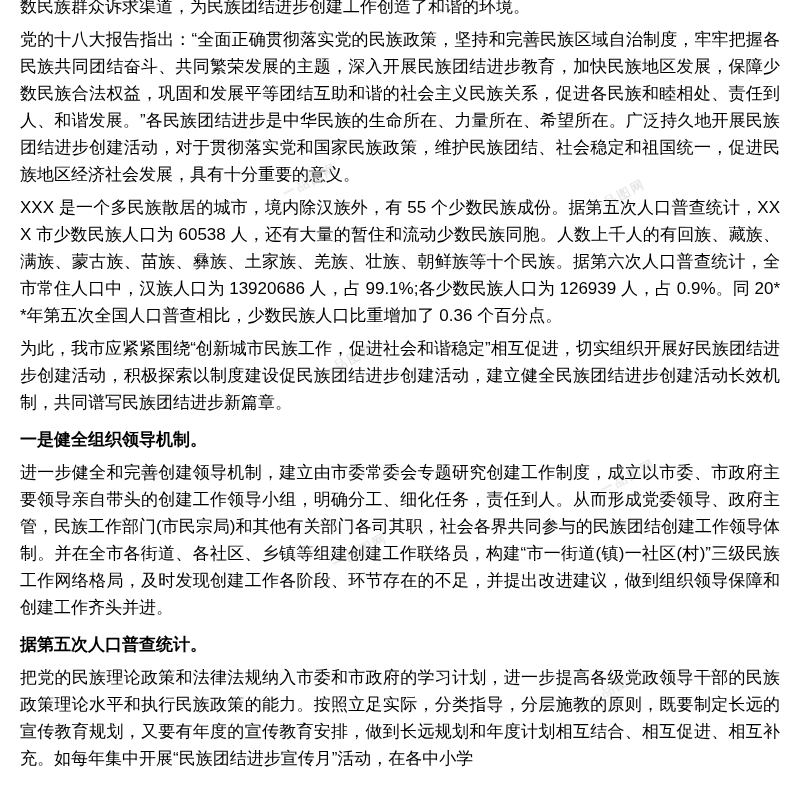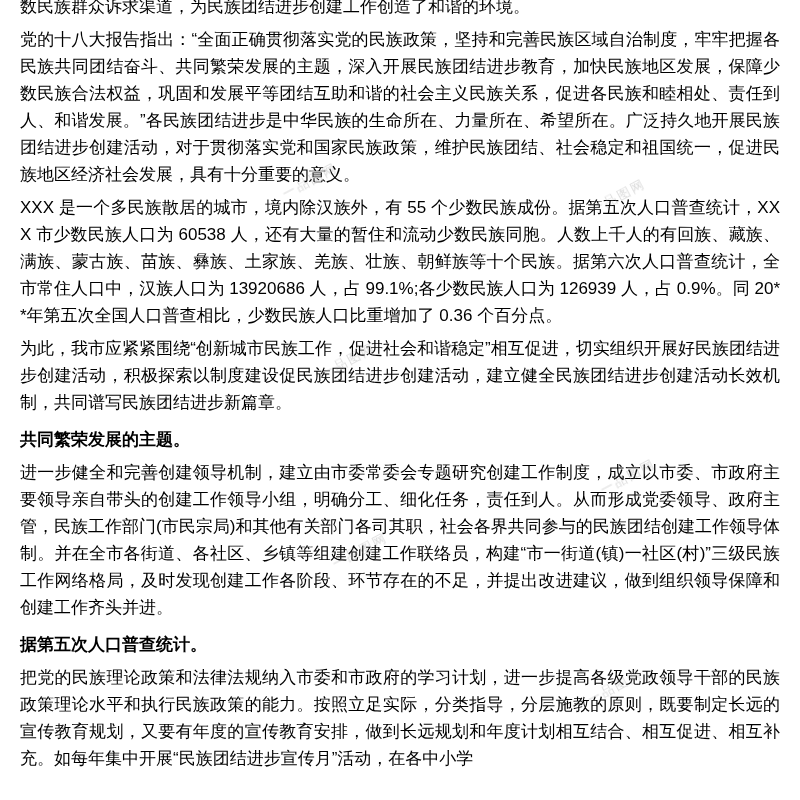--- a/index.html
+++ b/index.html
@@ -51,21 +51,21 @@
   }
 </style>
 </head>
 <body>
 
 <div class="doc">
     <p class="para normal">数民族群众诉求渠道，为民族团结进步创建工作创造了和谐的环境。</p>
     <p class="para normal">党的十八大报告指出：“全面正确贯彻落实党的民族政策，坚持和完善民族区域自治制度，牢牢把握各民族共同团结奋斗、共同繁荣发展的主题，深入开展民族团结进步教育，加快民族地区发展，保障少数民族合法权益，巩固和发展平等团结互助和谐的社会主义民族关系，促进各民族和睦相处、责任到人、和谐发展。”各民族团结进步是中华民族的生命所在、力量所在、希望所在。广泛持久地开展民族团结进步创建活动，对于贯彻落实党和国家民族政策，维护民族团结、社会稳定和祖国统一，促进民族地区经济社会发展，具有十分重要的意义。</p>
     <p class="para normal">XXX 是一个多民族散居的城市，境内除汉族外，有 55 个少数民族成份。据第五次人口普查统计，XXX 市少数民族人口为 60538 人，还有大量的暂住和流动少数民族同胞。人数上千人的有回族、藏族、满族、蒙古族、苗族、彝族、土家族、羌族、壮族、朝鲜族等十个民族。据第六次人口普查统计，全市常住人口中，汉族人口为 13920686 人，占 99.1%;各少数民族人口为 126939 人，占 0.9%。同 20**年第五次全国人口普查相比，少数民族人口比重增加了 0.36 个百分点。</p>
     <p class="para normal">为此，我市应紧紧围绕“创新城市民族工作，促进社会和谐稳定”相互促进，切实组织开展好民族团结进步创建活动，积极探索以制度建设促民族团结进步创建活动，建立健全民族团结进步创建活动长效机制，共同谱写民族团结进步新篇章。</p>
-    <p class="para heading">共同繁荣发展的主题。</p>
+    <p class="para heading">一是健全组织领导机制。</p>
     <p class="para normal">进一步健全和完善创建领导机制，建立由市委常委会专题研究创建工作制度，成立以市委、市政府主要领导亲自带头的创建工作领导小组，明确分工、细化任务，责任到人。从而形成党委领导、政府主管，民族工作部门(市民宗局)和其他有关部门各司其职，社会各界共同参与的民族团结创建工作领导体制。并在全市各街道、各社区、乡镇等组建创建工作联络员，构建“市一街道(镇)一社区(村)”三级民族工作网络格局，及时发现创建工作各阶段、环节存在的不足，并提出改进建议，做到组织领导保障和创建工作齐头并进。</p>
     <p class="para heading">据第五次人口普查统计。</p>
     <p class="para normal">把党的民族理论政策和法律法规纳入市委和市政府的学习计划，进一步提高各级党政领导干部的民族政策理论水平和执行民族政策的能力。按照立足实际，分类指导，分层施教的原则，既要制定长远的宣传教育规划，又要有年度的宣传教育安排，做到长远规划和年度计划相互结合、相互促进、相互补充。如每年集中开展“民族团结进步宣传月”活动，在各中小学</p>
   </div>
 
 <div class="watermark-layer">
     <span class="wm" style="left: 280px; top: 172px; color: rgb(154, 154, 154);">一品图网</span>
     <span class="wm" style="left: 588px; top: 188px; color: rgb(154, 154, 154);">一品图网</span>
     <span class="wm" style="left: 318px; top: 352px; color: rgb(154, 154, 154);">一品图网</span>
     <span class="wm" style="left: 598px; top: 468px; color: rgb(154, 154, 154);">一品图网</span>

